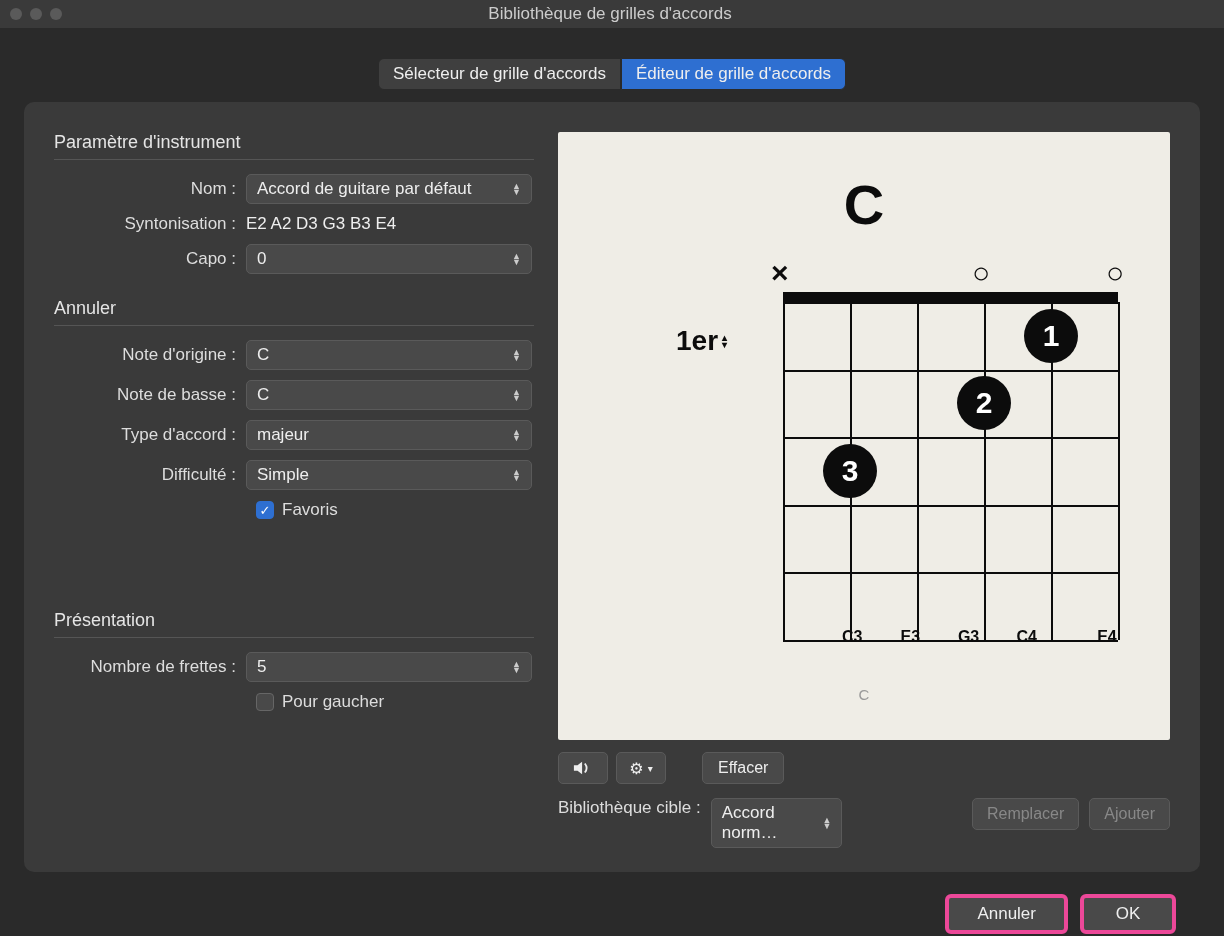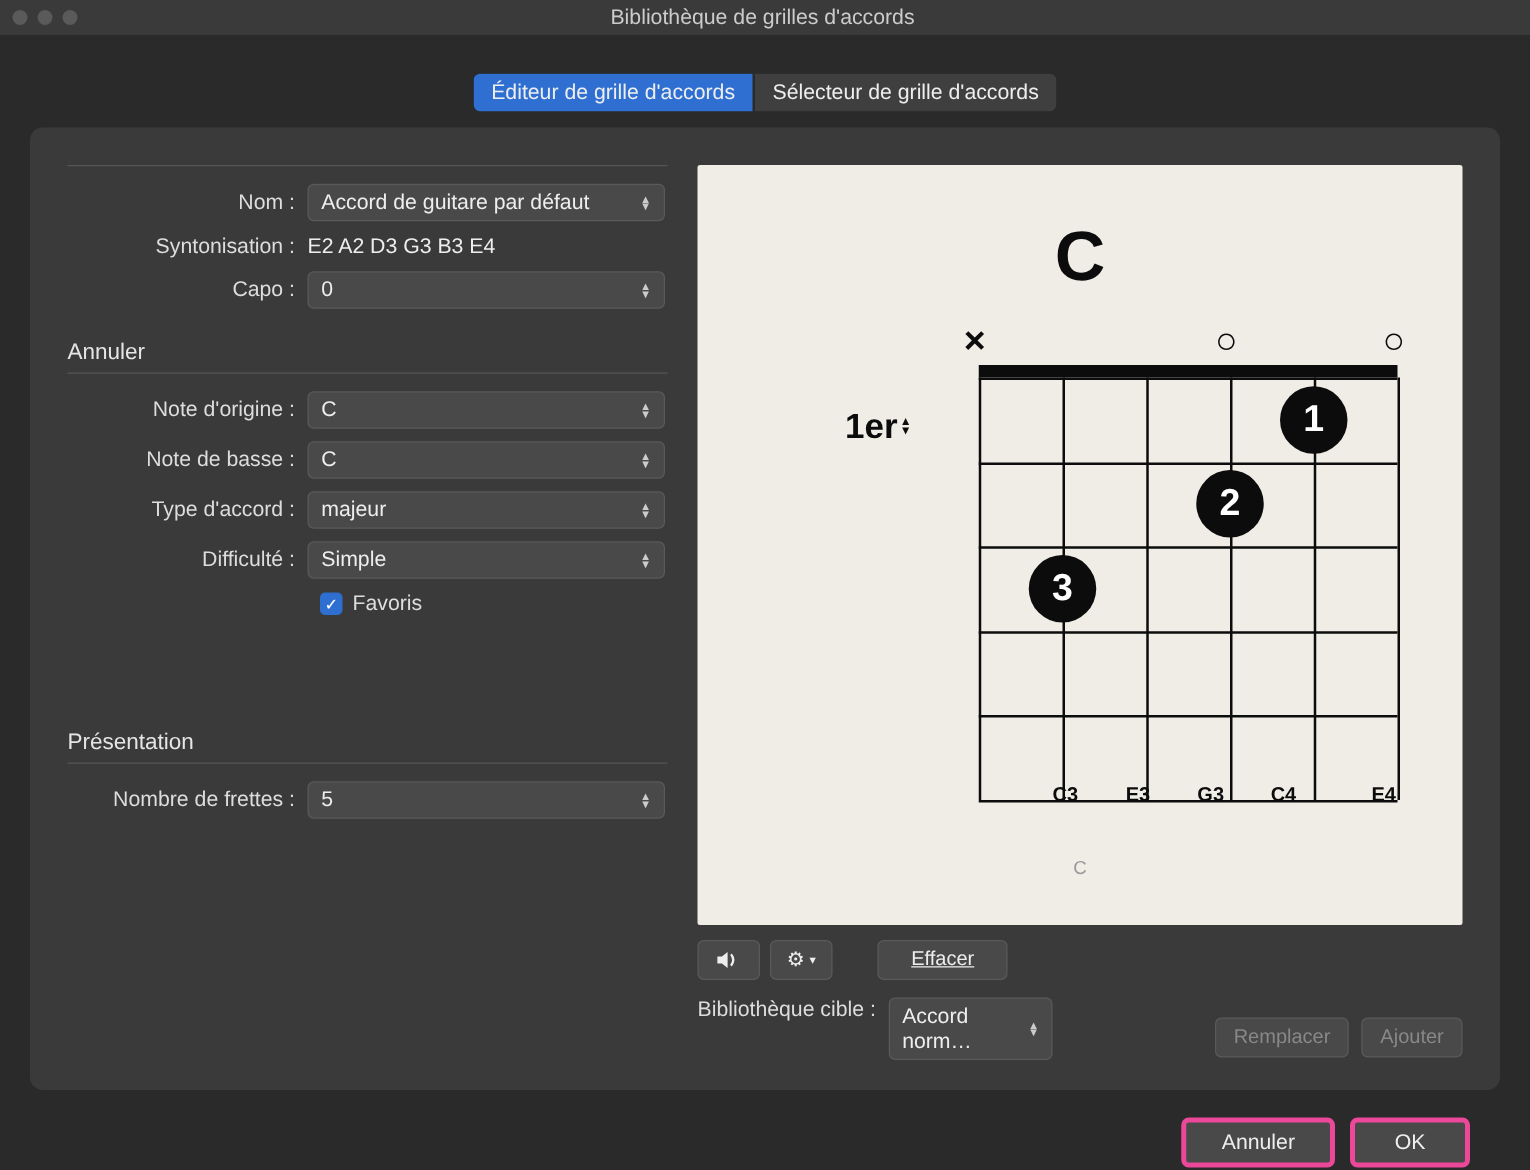--- a/index.html
+++ b/index.html
@@ -255,21 +255,21 @@
     .icon-btn { width: 50px; }
     .target-row {
       display: flex;
       align-items: flex-start;
       margin-top: 14px;
       gap: 10px;
     }
     .target-row .label { color: #ddd; font-size: 17px; }
     .target-row .select-box { max-width: 168px; }
     .target-row .spacer { flex: 1; }
-    .dim-btn { color: #888; margin-top: 16px; }
+    .dim-btn { color: #888; }
     .footer-row {
       display: flex;
       justify-content: flex-end;
       gap: 12px;
       padding: 22px 24px 0 0;
     }
     .footer-btn {
       background: #494949;
       border: 4px solid #ec4899;
       border-radius: 6px;
@@ -289,27 +289,28 @@
   <div class="traffic-lights">
     <div></div>
     <div></div>
     <div></div>
   </div>
   <div class="win-title">Bibliothèque de grilles d'accords</div>
 </div>
 
 <div class="workspace">
   <div class="segmented">
+    <div class="seg-btn">Sélecteur de grille d'accords</div>
     <div class="seg-btn active">Éditeur de grille d'accords</div>
-    <div class="seg-btn">Sélecteur de grille d'accords</div>
   </div>
 
   <div class="panel">
     <div class="left-col">
 
+      <div class="section-title">Paramètre d'instrument</div>
       <hr class="section-divider">
       <div class="form-row">
         <div class="form-label">Nom :</div>
         <div class="select-box">
           <span>Accord de guitare par défaut</span>
           <span class="stepper-arrows">
               <span>▲</span>
               <span>▼</span>
             </span>
         </div>
@@ -383,20 +384,24 @@
       <hr class="section-divider">
       <div class="form-row">
         <div class="form-label">Nombre de frettes :</div>
         <div class="select-box">
           <span>5</span>
           <span class="stepper-arrows">
               <span>▲</span>
               <span>▼</span>
             </span>
         </div>
+      </div>
+      <div class="checkbox-row">
+        <div class="checkbox"></div>
+        <span>Pour gaucher</span>
       </div>
     </div>
 
     <div class="right-col">
       <div class="chord-display">
         <div class="chord-name">C</div>
         <div class="fret-pos-label">
           <span>1er</span>
           <span class="tiny-arrows">
               <span>▴</span>
@@ -444,21 +449,21 @@
           <svg width="22" height="16" viewBox="0 0 22 16">
             <path d="M1 5 L5 5 L10 1 L10 15 L5 11 L1 11 Z" fill="#eee"></path>
             <path d="M13 3 Q17 8 13 13" stroke="#eee" stroke-width="2" fill="none"></path>
           </svg>
         </div>
         <div class="small-btn icon-btn">
           <span style="font-size:16px;">⚙</span>
           <span style="font-size:10px;margin-left:4px;">▾</span>
         </div>
         <div style="width:20px"></div>
-        <div class="small-btn" style="padding:5px 26px;text-decoration:underline;">Effacer</div>
+        <div class="small-btn" style="padding:5px 15px;">Effacer</div>
       </div>
 
       <div class="target-row">
         <span class="label">Bibliothèque cible :</span>
         <div class="select-box">
           <span>Accord norm…</span>
           <span class="stepper-arrows">
               <span>▲</span>
               <span>▼</span>
             </span>

